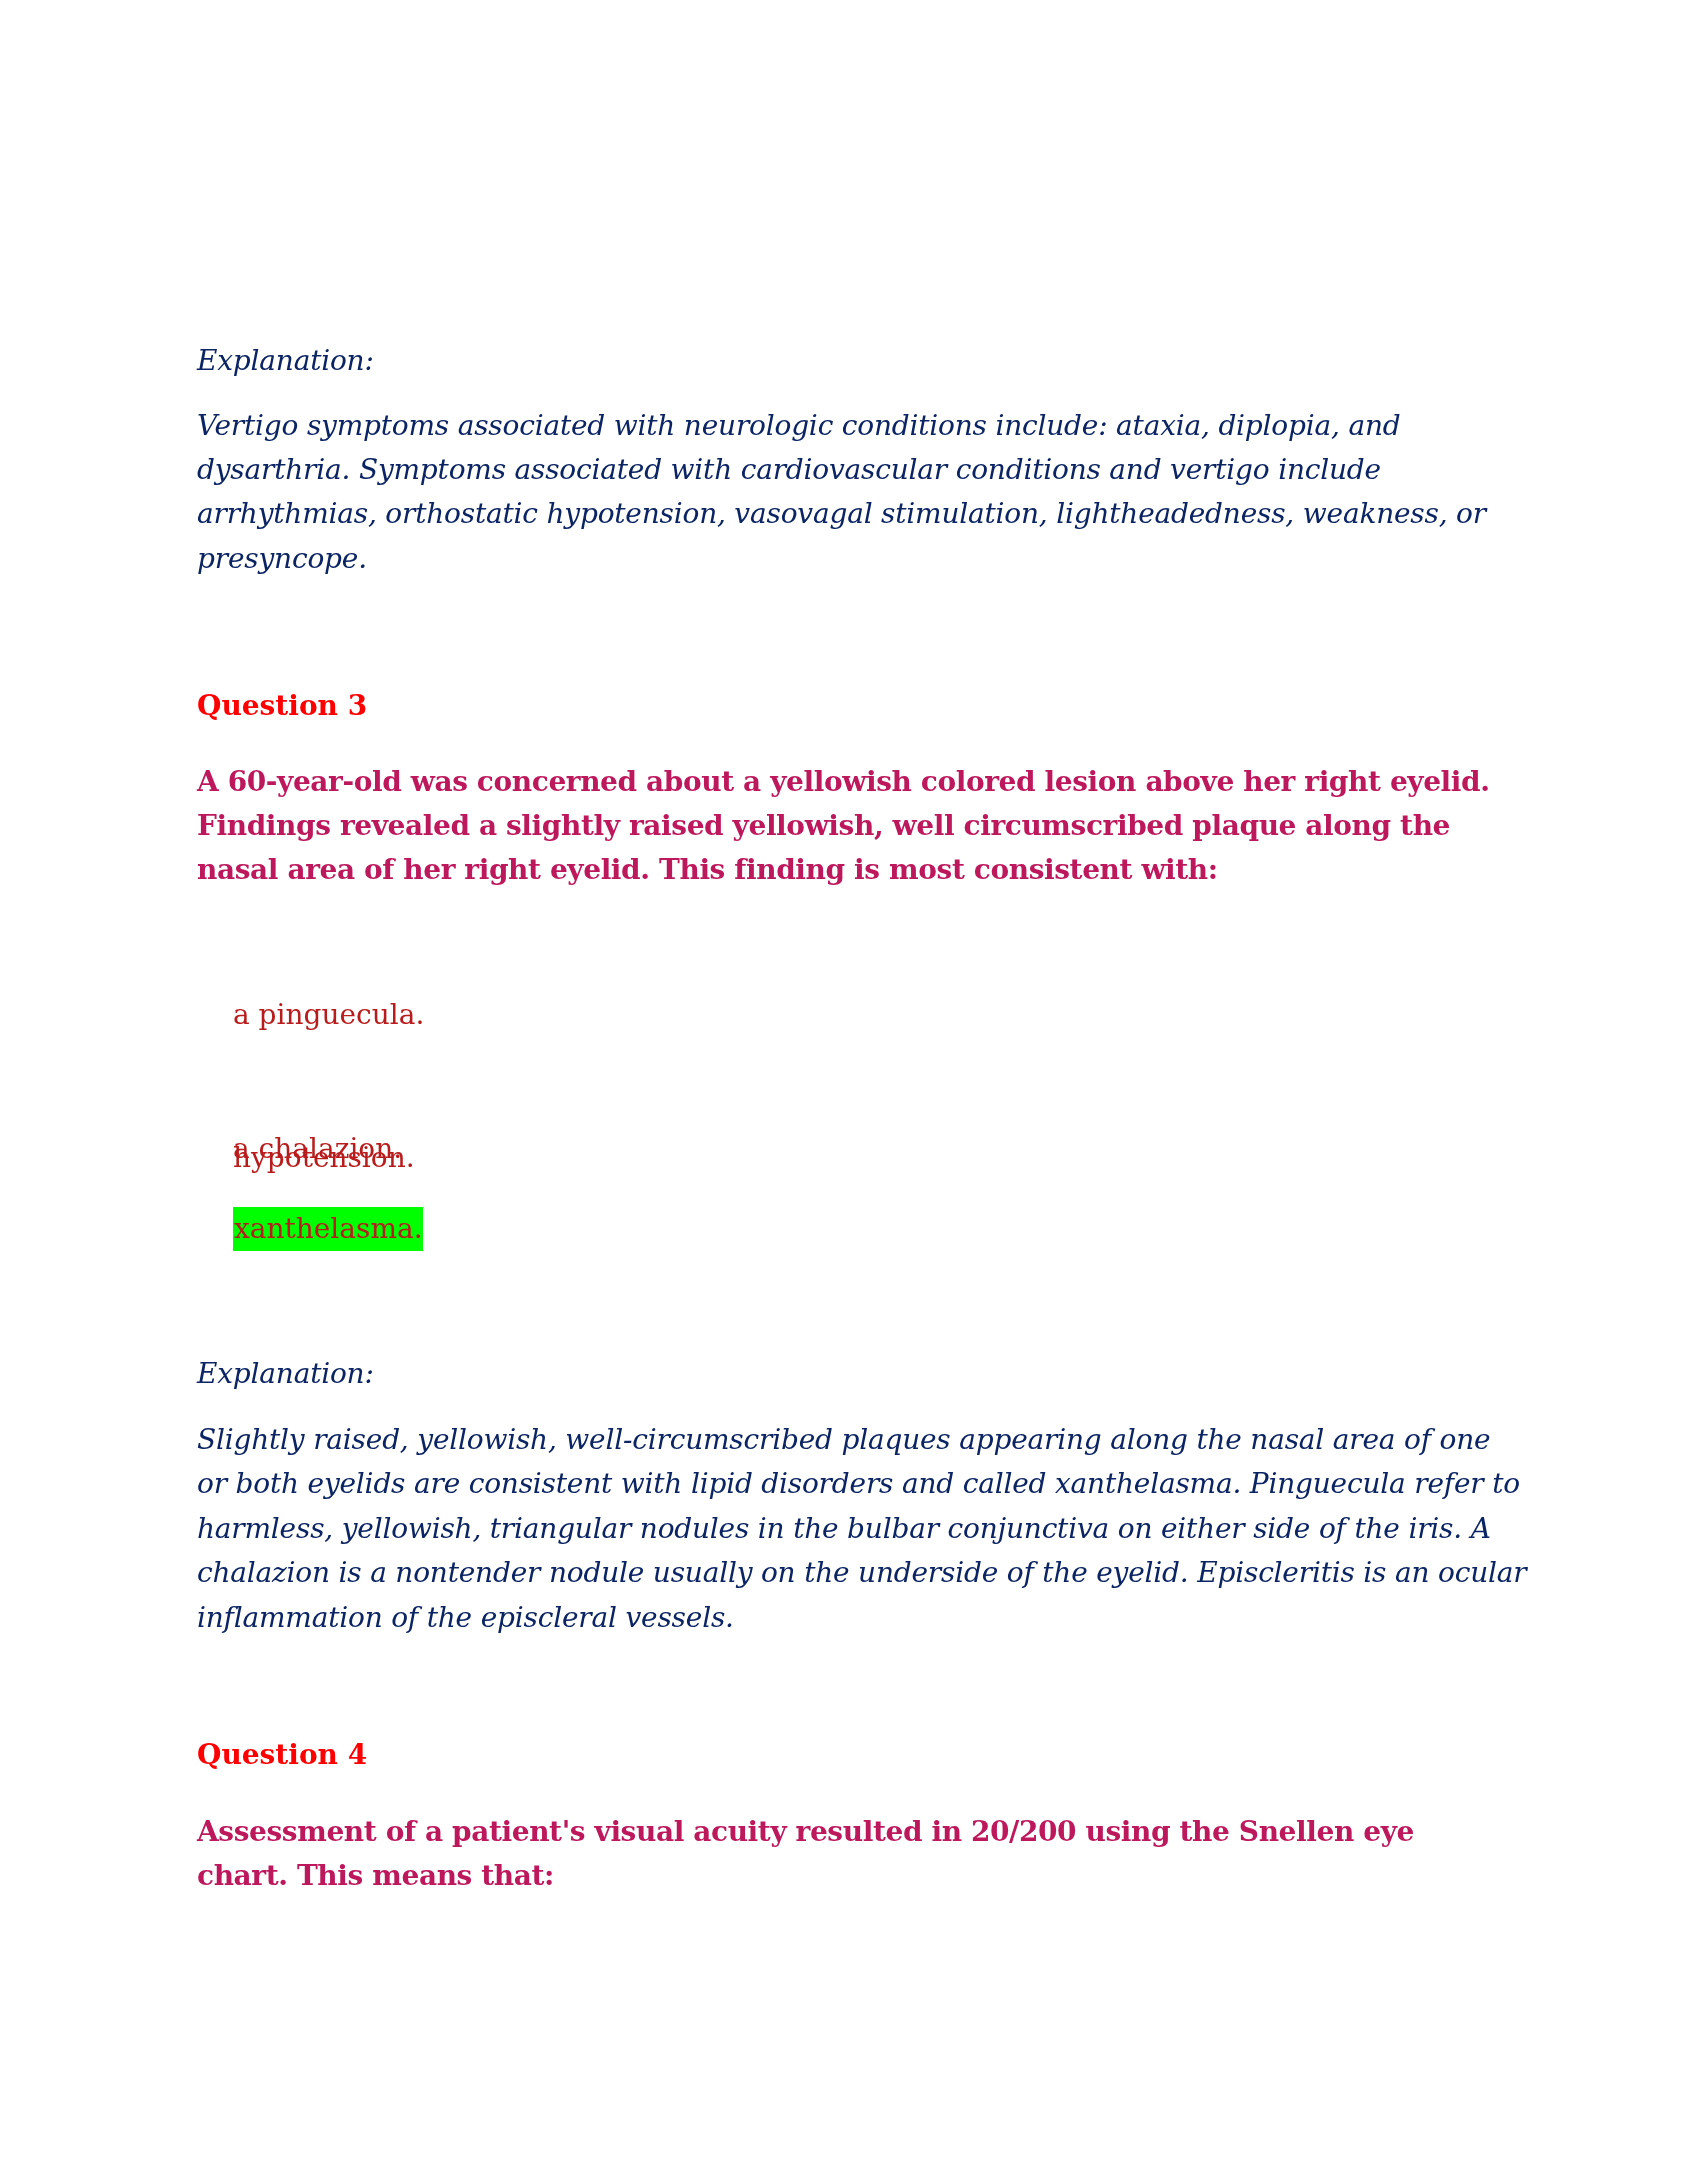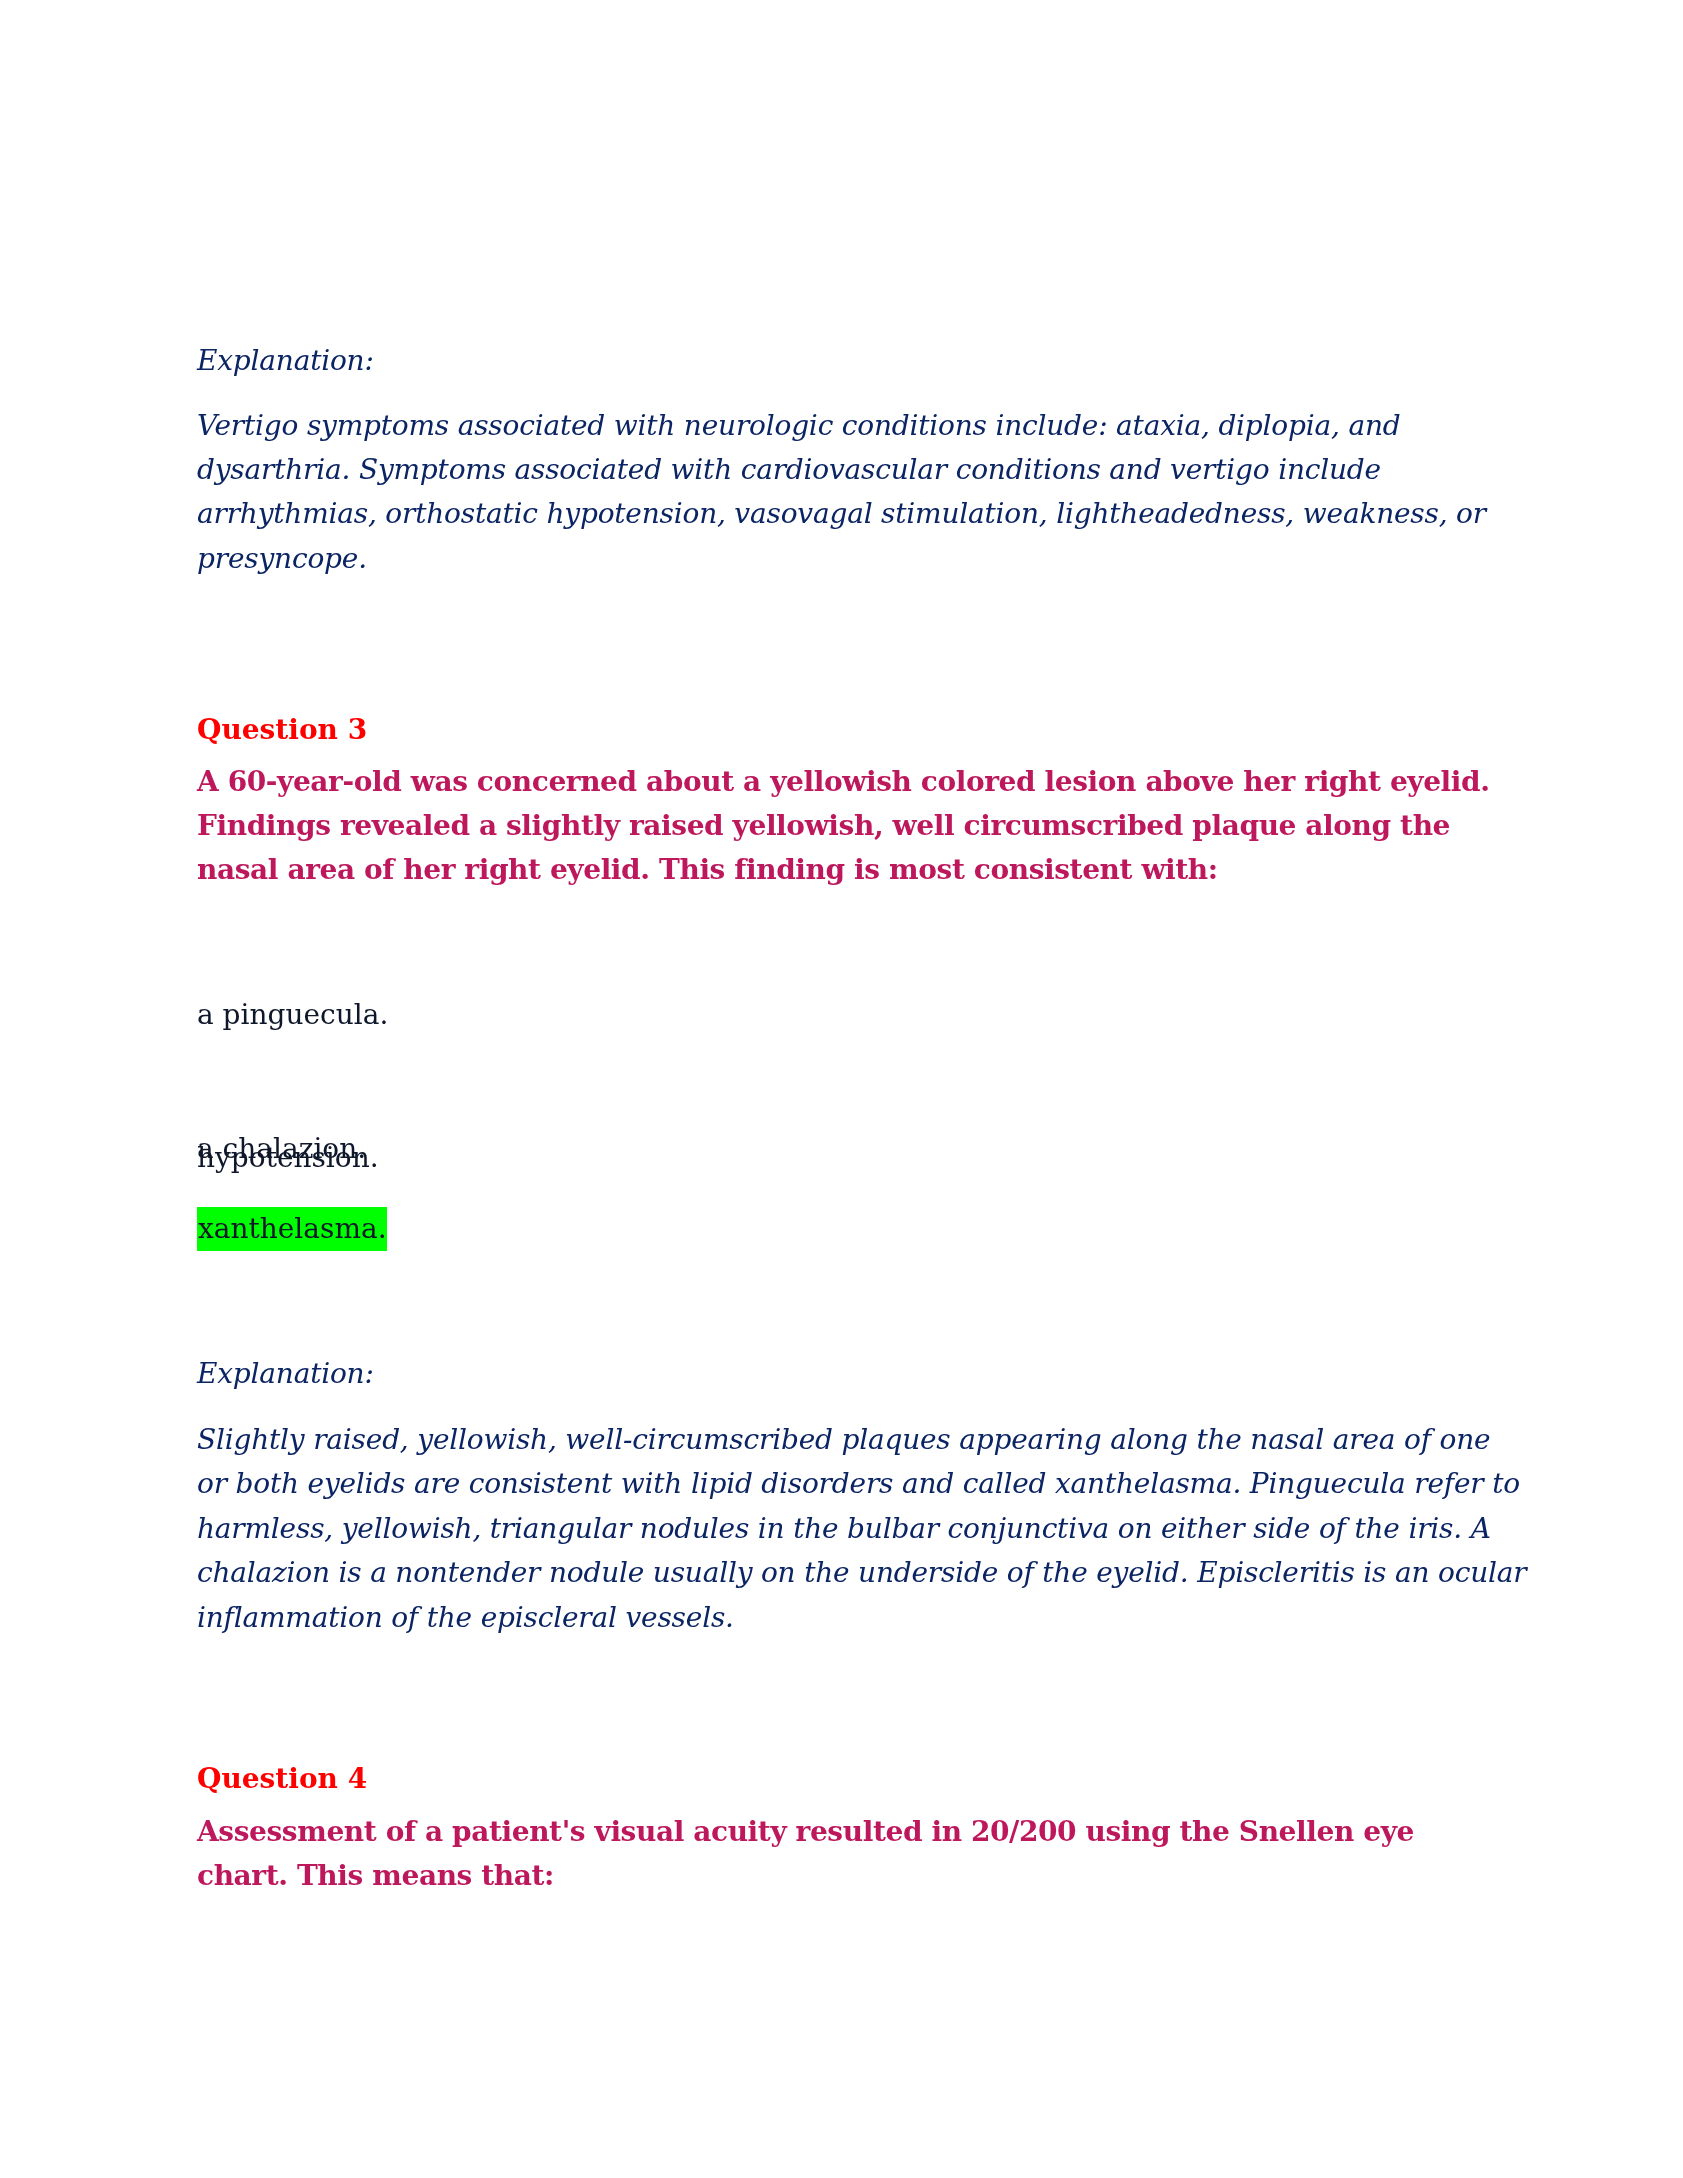--- a/index.html
+++ b/index.html
@@ -7,23 +7,23 @@
   .line {
     position: absolute;
     left: 197px;
     white-space: nowrap;
     font-family: "DejaVu Serif", "Liberation Serif", serif;
     font-size: 28px;
     line-height: 40px;
     height: 40px;
   }
   .expl { color: #0b2463; font-style: italic; letter-spacing: -0.2px; text-align: center; }
-  .qhead { color: #ff0000; font-weight: bold; margin-top: 24px; }
+  .qhead { color: #ff0000; font-weight: bold; }
   .qtext { color: #be185d; font-weight: bold; letter-spacing: -0.4px; }
-  .opt { color: #0f172a; }
+  .opt { color: #b91c1c; margin-left: 36px; }
   .hl { background: #00ff00; padding: 5px 0 6px 1px; }
 </style>
 </head>
 <body>
 
 <div>
   <div class="line expl" style="top:341px">Explanation:</div>
   <div class="line expl" style="top:406px">Vertigo symptoms associated with neurologic conditions include: ataxia, diplopia, and</div>
   <div class="line expl" style="top:450px">dysarthria. Symptoms associated with cardiovascular conditions and vertigo include</div>
   <div class="line expl" style="top:494px">arrhythmias, orthostatic hypotension, vasovagal stimulation, lightheadedness, weakness, or</div>

